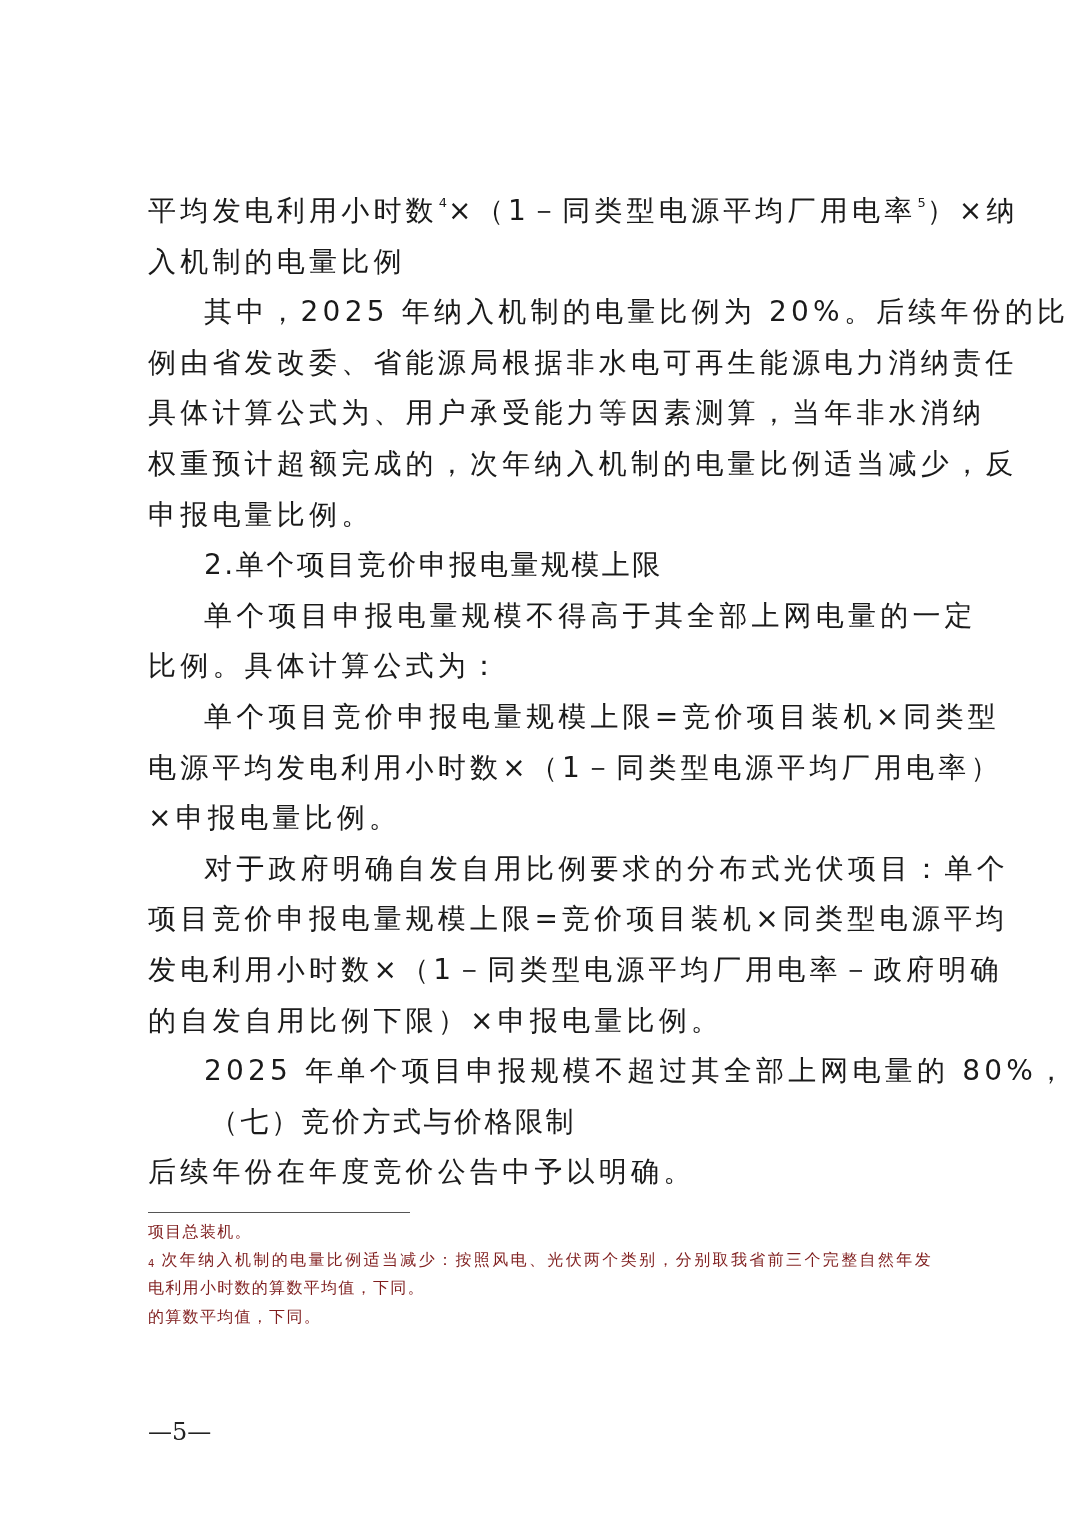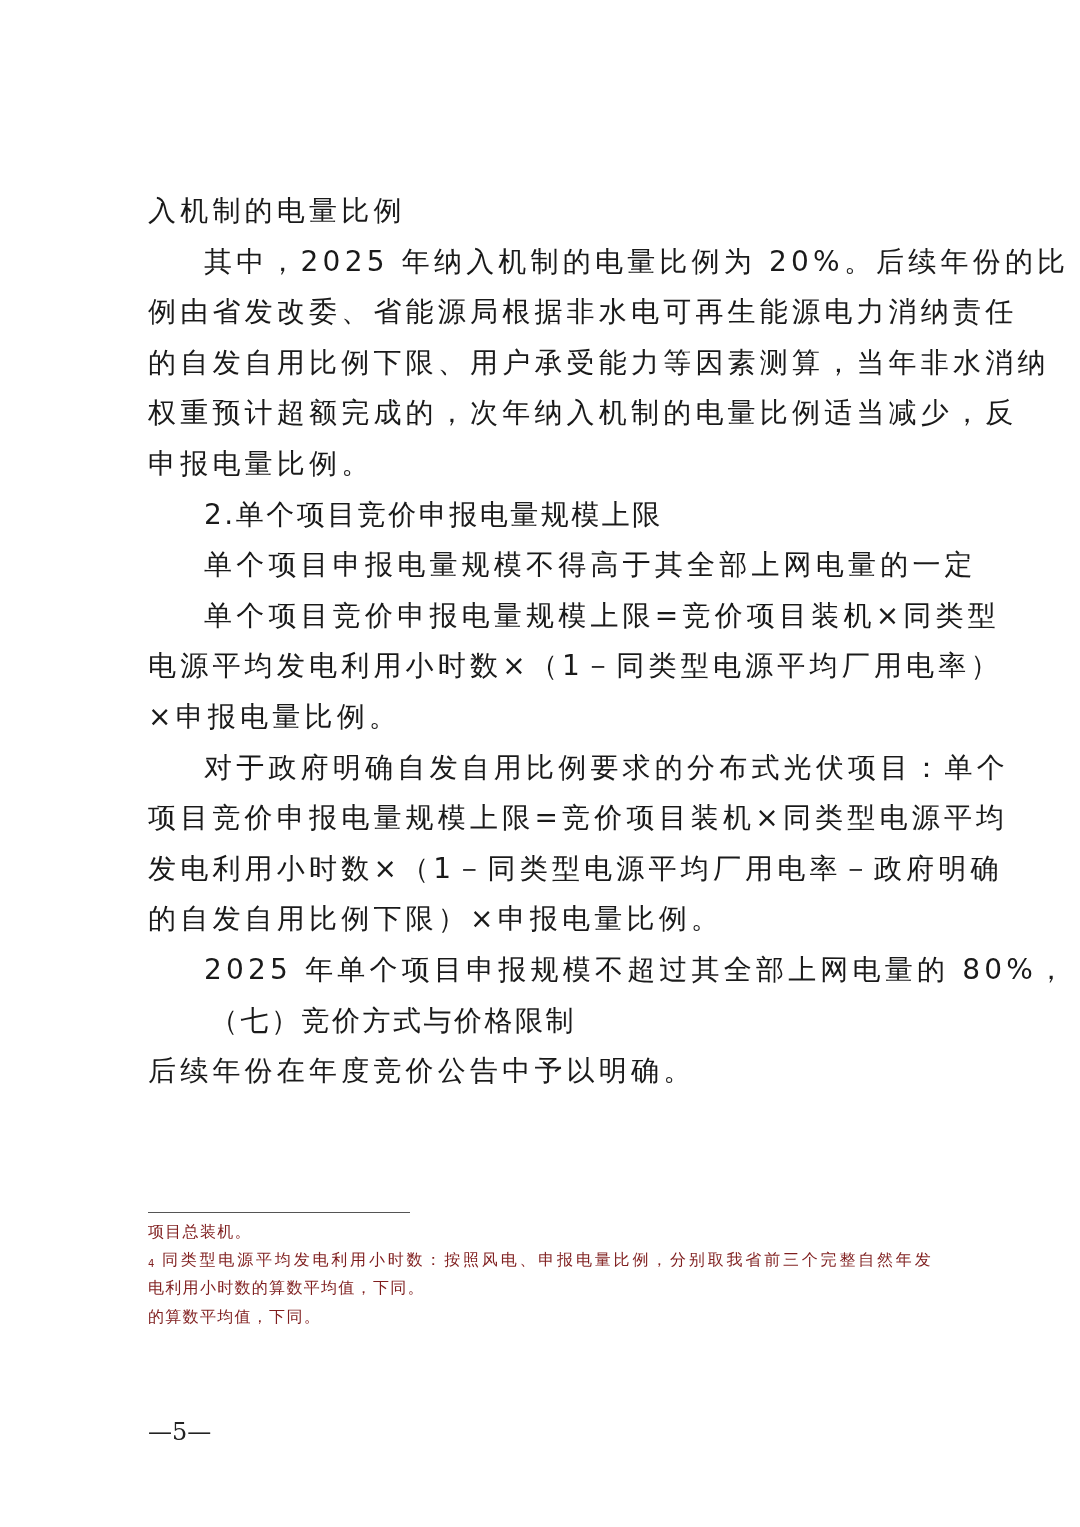--- a/index.html
+++ b/index.html
@@ -101,44 +101,46 @@
       color: #222;
       letter-spacing: 0;
     }
   </style>
 </head>
 <body>
 
 <div class="page">
 
   <div class="body-text">
+    <div class="line"><span>平均发电利用小时数</span><sup class="fn">4</sup><span>×（1－同类型电源平均厂用电率</span><sup class="fn">5</sup><span>）×纳</span></div>
     <div class="line last">入机制的电量比例</div>
     <div class="line indent">其中，2025 年纳入机制的电量比例为 20%。后续年份的比</div>
     <div class="line">例由省发改委、省能源局根据非水电可再生能源电力消纳责任</div>
-    <div class="line">的自发自用比例下限、用户承受能力等因素测算，当年非水消纳</div>
+    <div class="line">具体计算公式为、用户承受能力等因素测算，当年非水消纳</div>
     <div class="line">权重预计超额完成的，次年纳入机制的电量比例适当减少，反</div>
     <div class="line last">申报电量比例。</div>
     <div class="line heading h2">2.单个项目竞价申报电量规模上限</div>
     <div class="line indent">单个项目申报电量规模不得高于其全部上网电量的一定</div>
+    <div class="line last">比例。具体计算公式为：</div>
     <div class="line indent">单个项目竞价申报电量规模上限=竞价项目装机×同类型</div>
     <div class="line">电源平均发电利用小时数×（1－同类型电源平均厂用电率）</div>
     <div class="line last">×申报电量比例。</div>
     <div class="line indent">对于政府明确自发自用比例要求的分布式光伏项目：单个</div>
     <div class="line">项目竞价申报电量规模上限=竞价项目装机×同类型电源平均</div>
     <div class="line">发电利用小时数×（1－同类型电源平均厂用电率－政府明确</div>
     <div class="line last">的自发自用比例下限）×申报电量比例。</div>
     <div class="line indent">2025 年单个项目申报规模不超过其全部上网电量的 80%，</div>
     <div class="line heading h3">（七）竞价方式与价格限制</div>
     <div class="line last">后续年份在年度竞价公告中予以明确。</div>
   </div>
 
   <div class="footnote-rule"></div>
 
   <div class="footnotes">
     <div class="fn-line last">项目总装机。</div>
-    <div class="fn-line"><sup>4</sup><span>同类型电源平均发电利用小时数：按照风电、申报电量比例，分别取我省前三个完整自然年发</span></div>
+    <div class="fn-line"><sup>4</sup><span>次年纳入机制的电量比例适当减少：按照风电、光伏两个类别，分别取我省前三个完整自然年发</span></div>
     <div class="fn-line last">电利用小时数的算数平均值，下同。</div>
     <div class="fn-line last">的算数平均值，下同。</div>
   </div>
 
   <div class="page-number">—5—</div>
 
 </div>
 
 </body></html>

